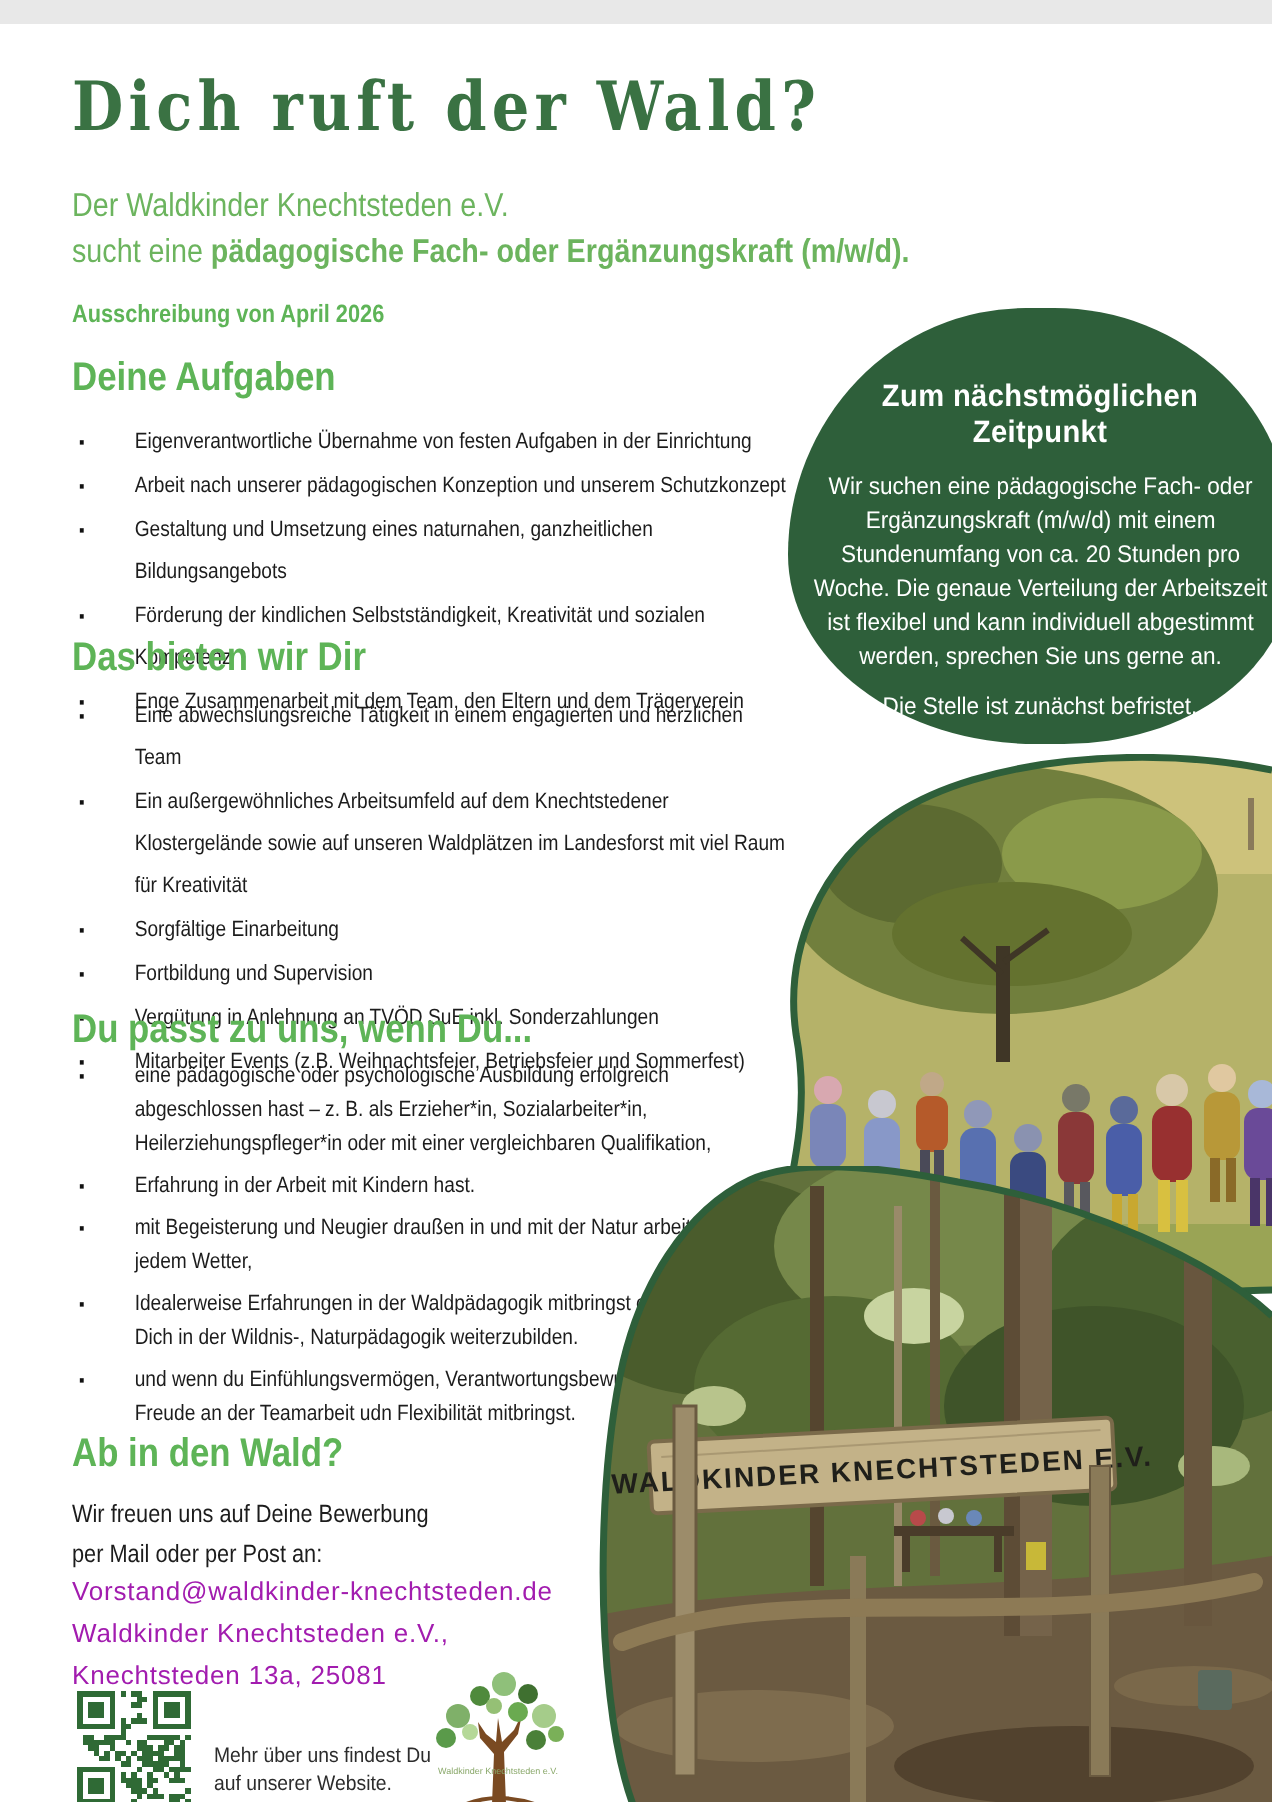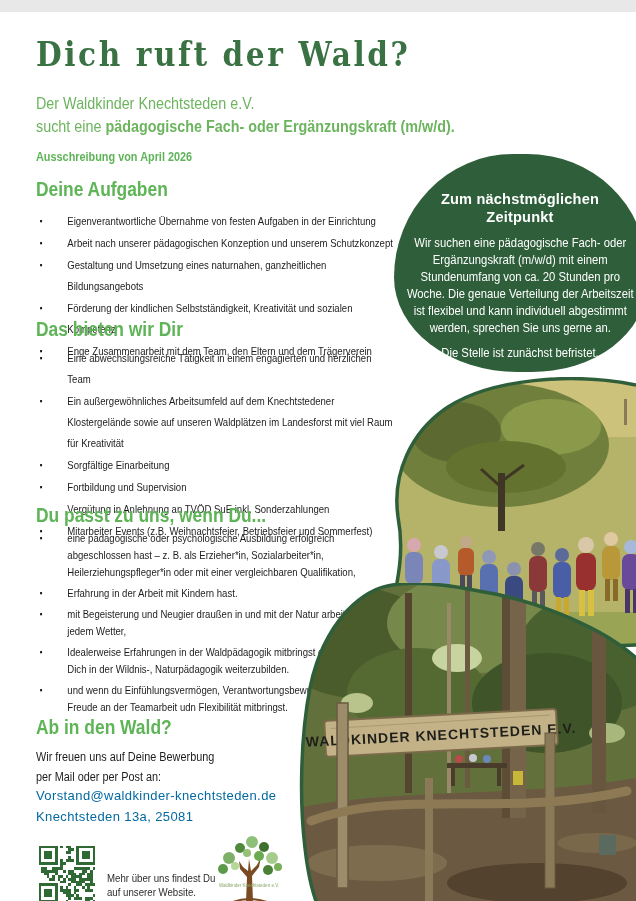--- a/index.html
+++ b/index.html
@@ -27,21 +27,21 @@
   }
   ul.blist li::before{
     content:"▪";position:absolute;left:4px;top:0;font-size:9px;color:#111;
   }
   .ul1{top:199px;} .ul1 li{line-height:21px;margin-bottom:1px;}
   .ul2{top:336px;} .ul2 li{line-height:21px;margin-bottom:1px;}
   .ul3{top:518px;} .ul3 li{line-height:17px;margin-bottom:4px;}
   .hs4{top:704px;}
   .intro{top:736px;font-size:12.5px;line-height:19.5px;color:#1c1c1c;}
   
-  .address{position:absolute;left:36px;top:773px;font-size:13px;line-height:21px;color:#0369a1;letter-spacing:.4px;}
+  .address{position:absolute;left:36px;top:773px;font-size:13px;line-height:21px;color:#a21caf;letter-spacing:.4px;}
   .qr{position:absolute;left:36px;top:831px;width:62px;height:62px;}
   .qr svg{display:block;width:62px;height:62px;}
   .qrcap{position:absolute;left:107px;top:859px;font-size:10.5px;line-height:14px;color:#2c2c2c;transform:scaleX(.92);transform-origin:0 0;}
   .logo{position:absolute;left:209px;top:819px;width:80px;height:80px;}
   
   .badge{
     position:absolute;left:394px;top:142px;width:252px;height:218px;
     background:#2e5f3a;border-radius:50% 50% 48% 52% / 60% 55% 42% 46%;
     color:#ffffff;text-align:center;box-sizing:border-box;padding:36px 18px 0 18px;
   }
@@ -95,20 +95,21 @@
 
     <div class="abs h-green hs4">Ab in den Wald?</div>
     <div class="abs intro">
       <div>Wir freuen uns auf Deine Bewerbung</div>
       <div>per Mail oder per Post an:</div>
     </div>
   </div>
 
   <div class="address">
     <div>Vorstand@waldkinder-knechtsteden.de</div>
+    <div>Waldkinder Knechtsteden e.V.,</div>
     <div>Knechtsteden 13a, 25081</div>
   </div>
 
   <div class="qr">
     <svg viewBox="-1 -1 23 23" shape-rendering="crispEdges">
       <rect x="-1" y="-1" width="23" height="23" fill="#ffffff"></rect>
       <g id="qr-mods" fill="#2f6a35">
           <rect x="8" y="0" width="1" height="1"></rect>
           <rect x="10" y="0" width="1" height="1"></rect>
           <rect x="11" y="0" width="1" height="1"></rect>

